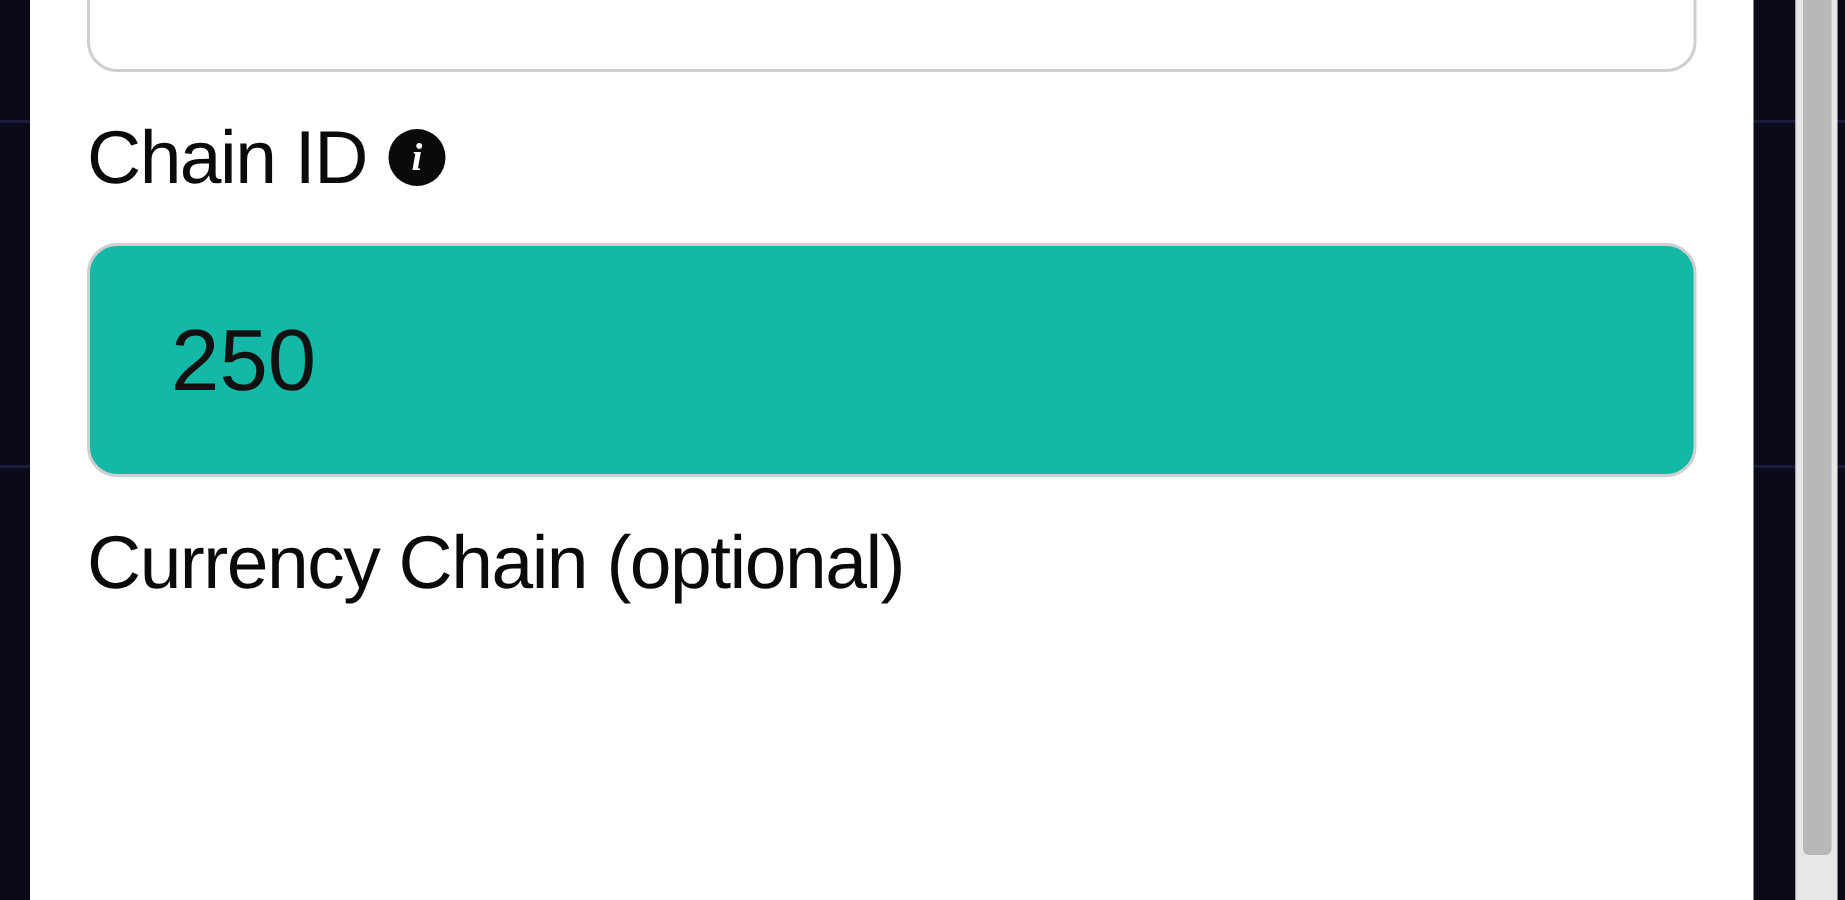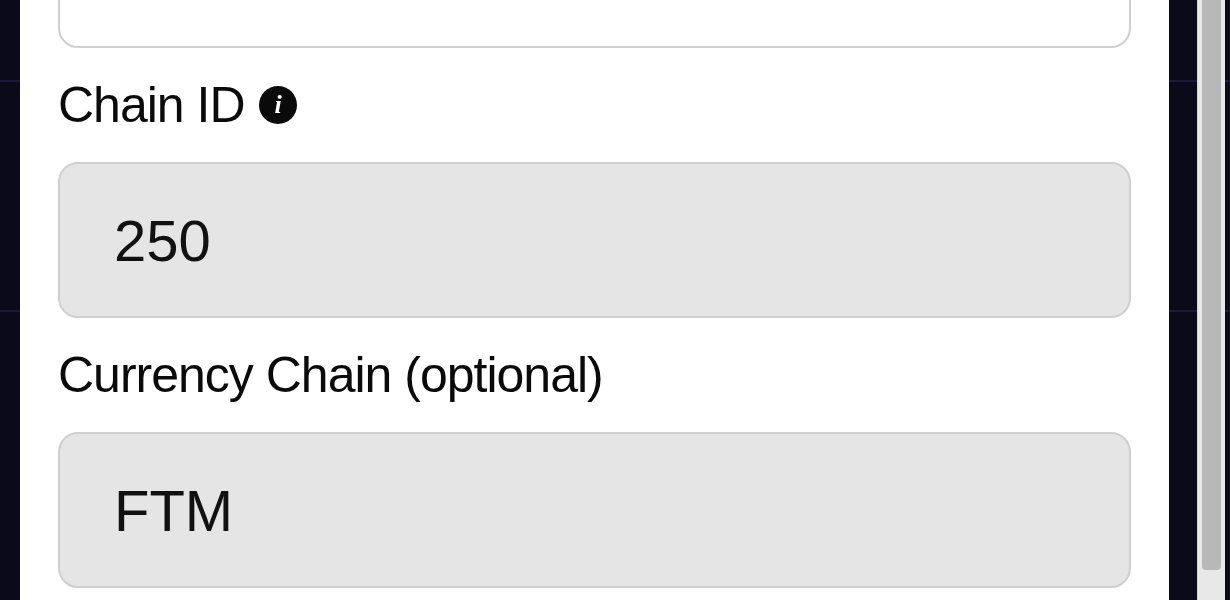--- a/index.html
+++ b/index.html
@@ -102,21 +102,21 @@
       font-weight: bold;
       font-style: italic;
       font-size: 26px;
       line-height: 1;
     }
     .text-input {
       width: 100%;
       height: 156px;
       border: 2px solid #cfcfcf;
       border-radius: 20px;
-      background: #e5e5e5;
+      background: #14b8a6;
       padding: 0 54px;
       font-size: 58px;
       color: #111;
       outline: none;
       font-family: inherit;
       font-weight: 400;
     }
     .text-input.last {
       margin-bottom: 0;
     }
@@ -141,21 +141,20 @@
         <span>Chain ID</span>
         <span class="info-icon">i</span>
       </label>
       <input class="text-input" type="text" value="250" style="">
     </div>
 
     <div class="field-group">
       <label class="form-label">
         <span>Currency Chain (optional)</span>
       </label>
-      <input class="text-input last" type="text" value="FTM" style="">
     </div>
 
   </div>
 
   <div class="scrollbar-track">
     <div class="scrollbar-thumb"></div>
   </div>
 </div>
 
 </body></html>

